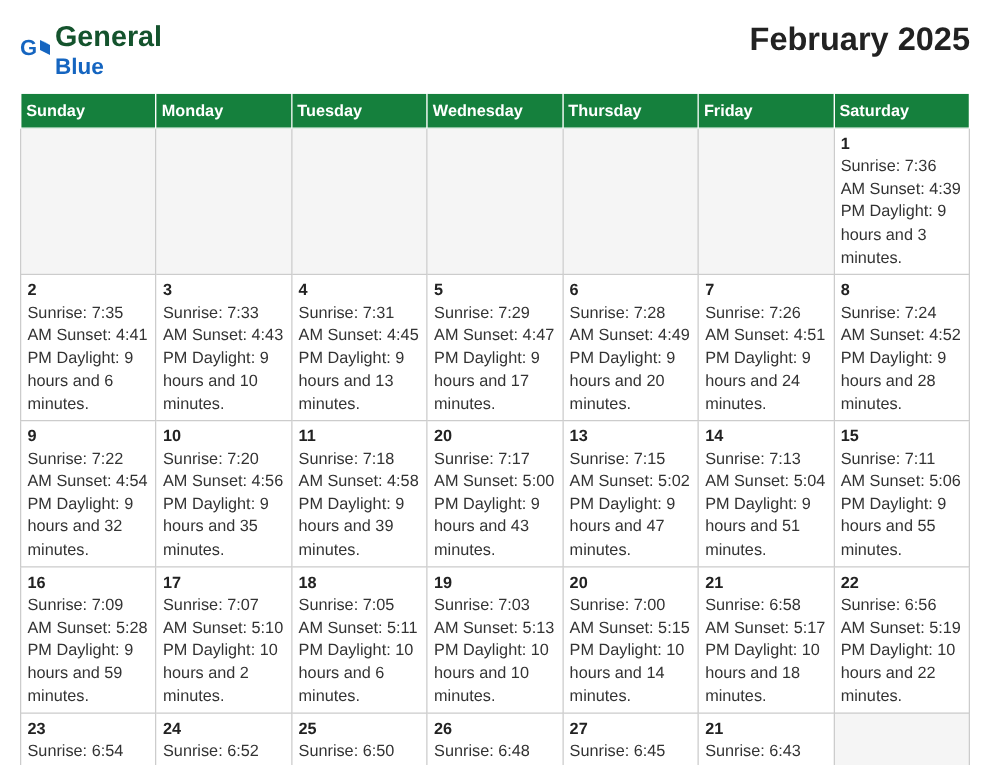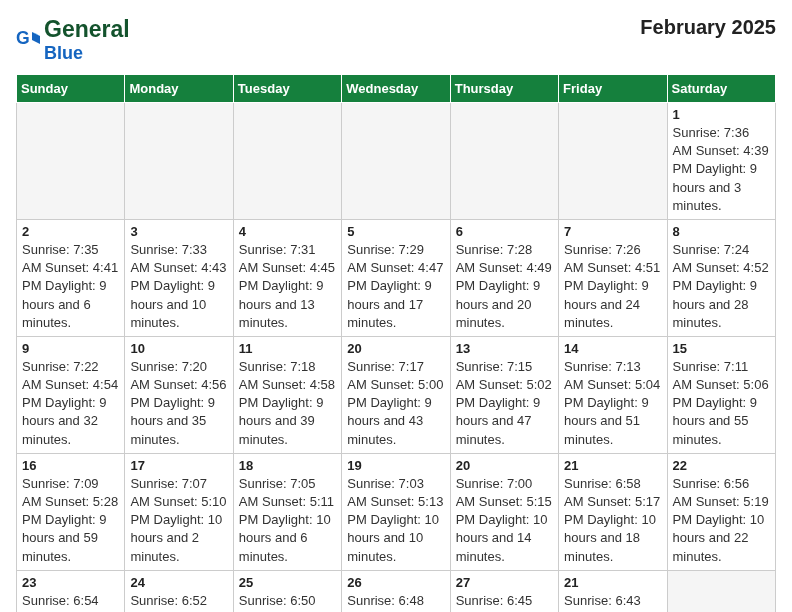--- a/index.html
+++ b/index.html
@@ -32,21 +32,21 @@
       color: #1565c0;
     }
     .logo-icon {
       width: 24px;
       height: 24px;
     }
     .title-area {
       text-align: right;
     }
     .main-title {
-      font-size: 20px;
+      font-size: 26px;
       font-weight: bold;
       color: #222;
     }
     .subtitle {
       font-size: 16px;
       color: #444;
     }
     .calendar {
       width: 100%;
       border-collapse: collapse;

